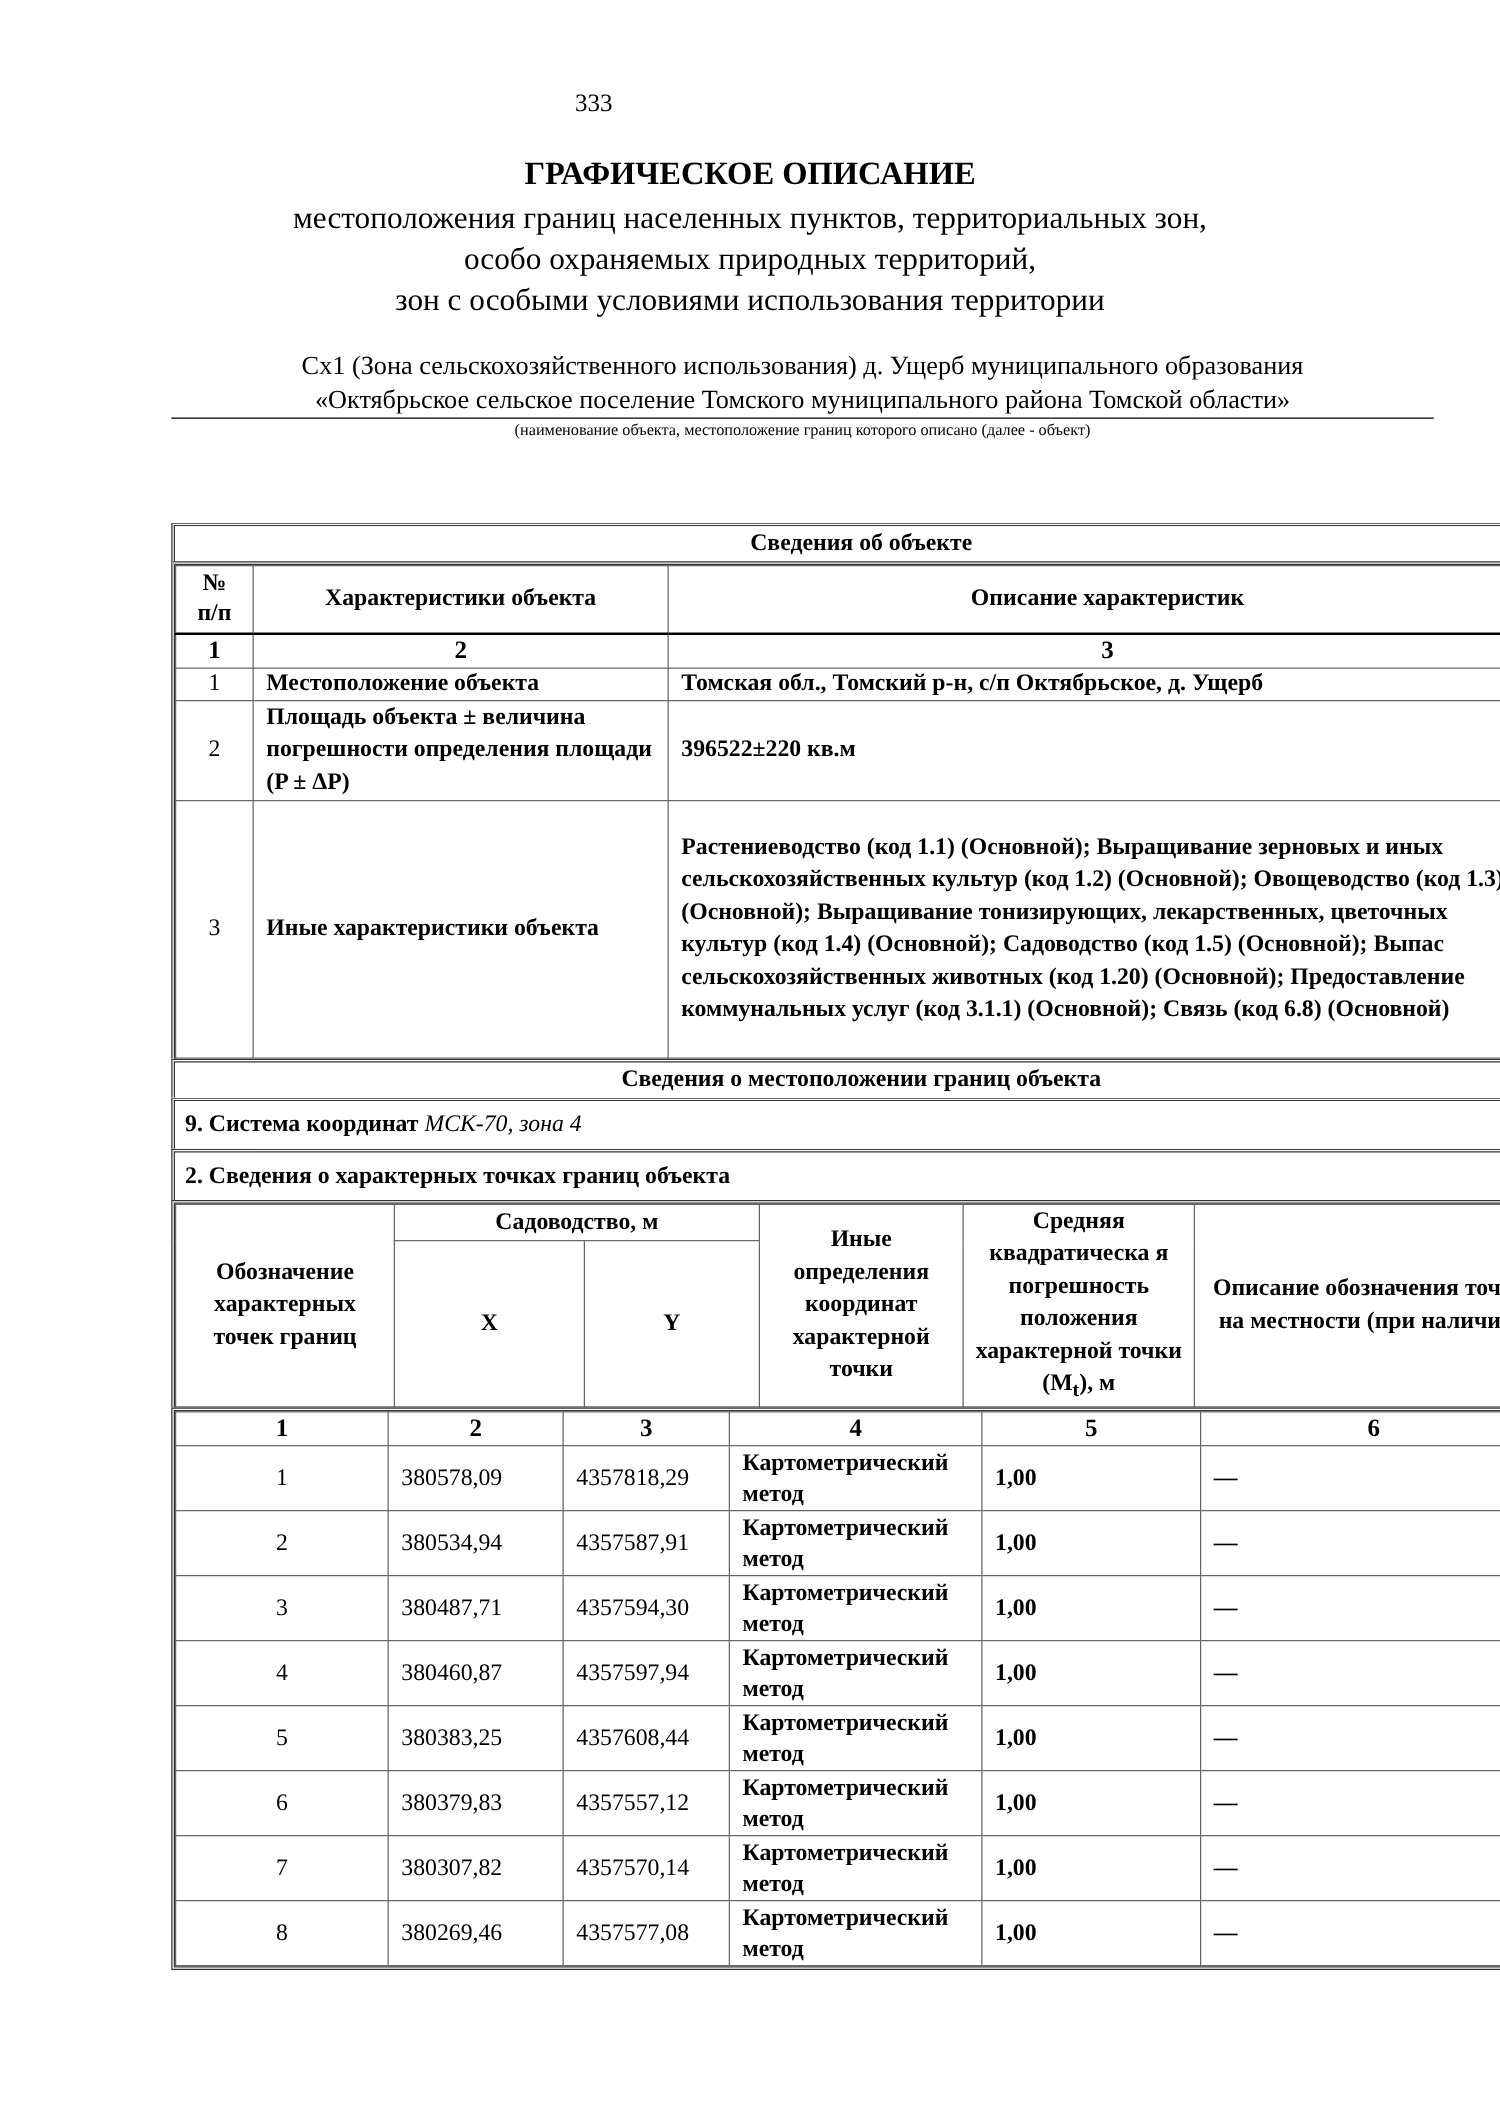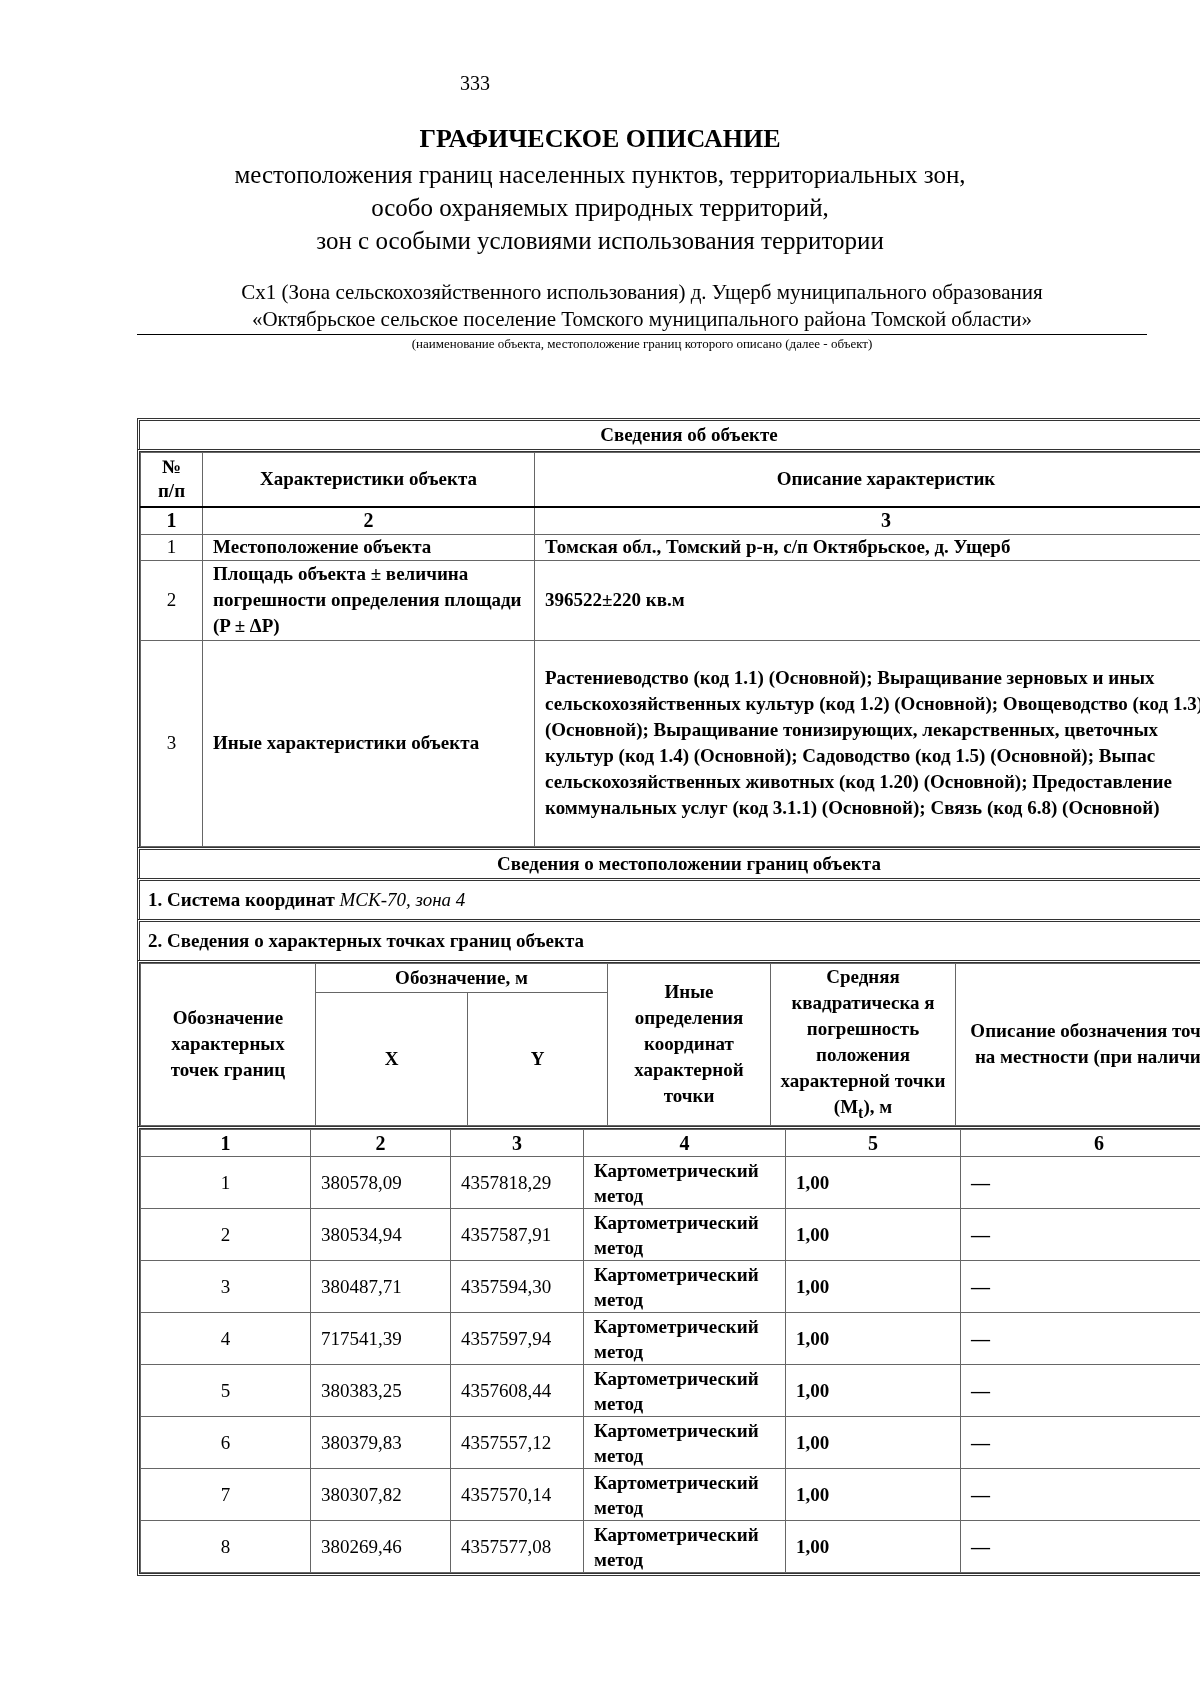--- a/index.html
+++ b/index.html
@@ -94,41 +94,41 @@
       </tr>
     </tbody>
       </table>
   </div>
 
   <div class="block">
     <div class="bar">Сведения о местоположении границ объекта</div>
   </div>
   <div class="block">
     <div class="sec">
-      <span>1. Система координат</span>
+      <span>9. Система координат</span>
       <i>МСК-70, зона 4</i>
     </div>
   </div>
   <div class="block">
     <div class="sec">2. Сведения о характерных точках границ объекта</div>
   </div>
   <div class="block">
     <table>
       <colgroup>
         <col style="width:175px">
           <col style="width:152px">
           <col style="width:140px">
         <col style="width:163px">
           <col style="width:185px">
           <col>
       </colgroup>
       <tbody>
           <tr style="height:28px;">
         <th rowspan="2" style="line-height:26px;">Обозначение характерных точек границ</th>
-        <th colspan="2">Обозначение, м</th>
+        <th colspan="2">Садоводство, м</th>
         <th rowspan="2" style="line-height:26px;padding:0 4px;">Иные определения координат характерной точки</th>
         <th rowspan="2" style="line-height:26px;padding:0 4px;"><span>Средняя квадратическа я погрешность положения характерной точки (M</span><sub>t</sub><span>), м</span></th>
         <th rowspan="2" style="line-height:26px;padding:0 4px;">Описание обозначения точки на местности (при наличии)</th>
       </tr>
       <tr style="height:126px;">
         <th>X</th>
         <th>Y</th>
       </tr>
     </tbody>
       </table>
@@ -171,21 +171,21 @@
       <tr>
         <td class="c">3</td>
         <td class="r">380487,71</td>
         <td class="r">4357594,30</td>
         <td class="l m">Картометрический метод</td>
         <td class="l">1,00</td>
         <td class="l dash">—</td>
       </tr>
       <tr>
         <td class="c">4</td>
-        <td class="r">717541,39</td>
+        <td class="r">380460,87</td>
         <td class="r">4357597,94</td>
         <td class="l m">Картометрический метод</td>
         <td class="l">1,00</td>
         <td class="l dash">—</td>
       </tr>
       <tr>
         <td class="c">5</td>
         <td class="r">380383,25</td>
         <td class="r">4357608,44</td>
         <td class="l m">Картометрический метод</td>

